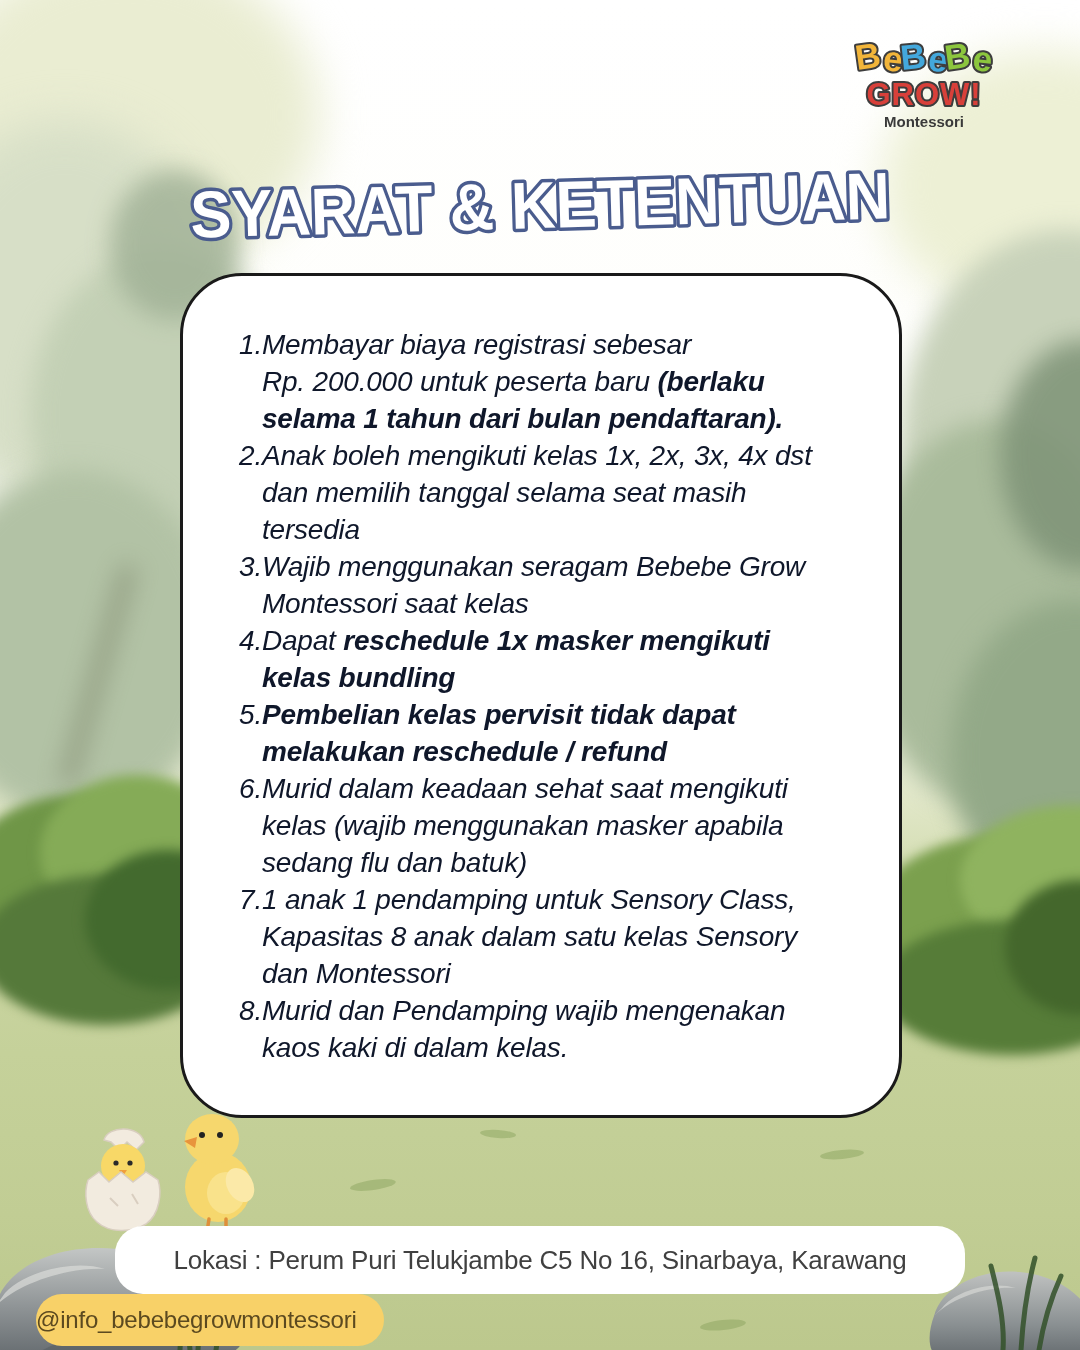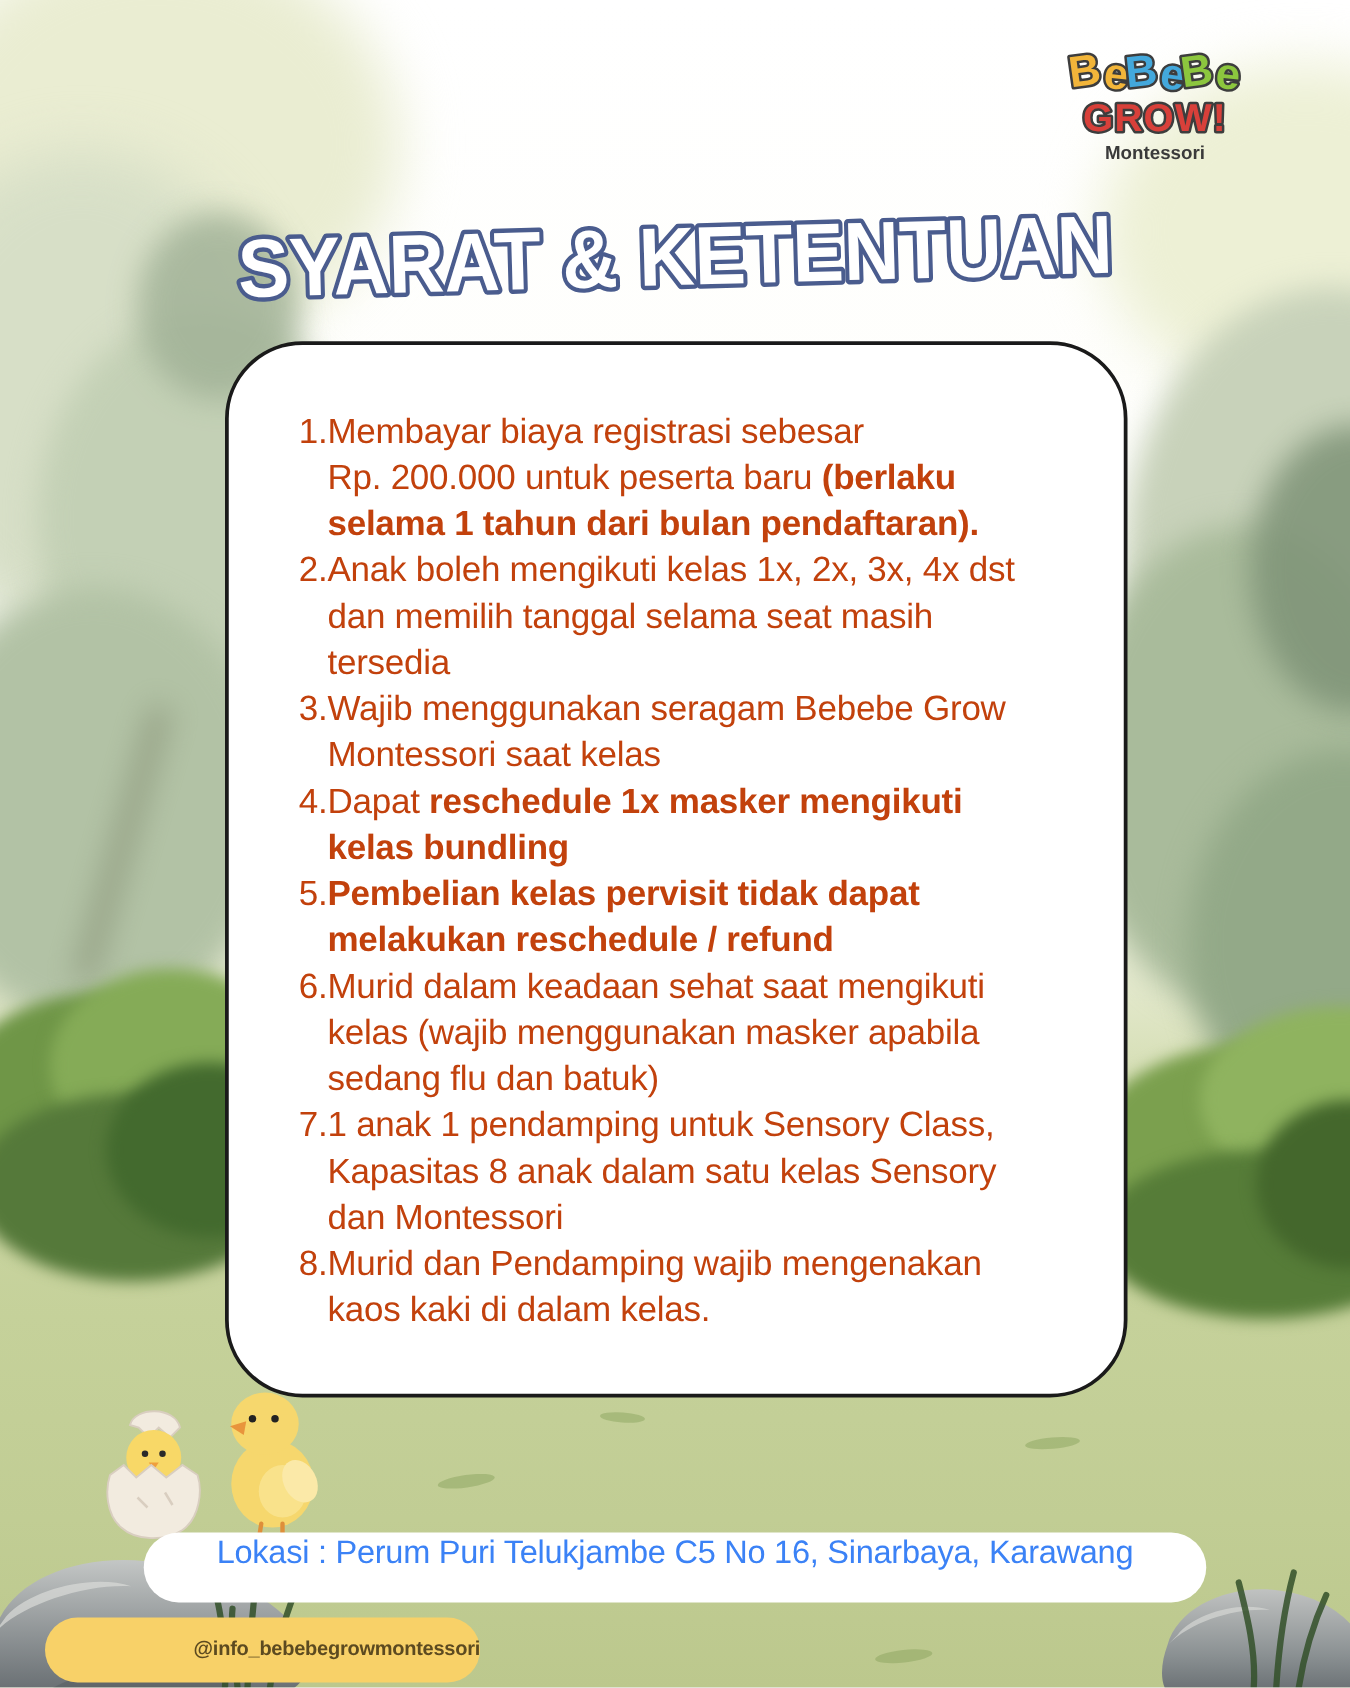--- a/index.html
+++ b/index.html
@@ -23,36 +23,36 @@
   .logo { position:absolute; left:836px; top:26px; width:176px; height:112px; }
   .logo svg { width:100%; height:100%; }
   .logo text { font-family:"Liberation Sans", sans-serif; font-weight:bold; }
 
   .card {
     position:absolute; left:180px; top:273px; width:722px; height:845px;
     background:#ffffff; border:3px solid #1a1a1a; border-radius:62px;
     box-sizing:border-box; padding:50px 74px 0 56px; z-index:5;
   }
   ol.terms { list-style:none; margin:0; padding:0; counter-reset:term;
-    color:#c2410c; font-size:28px; line-height:37px; letter-spacing:-0.2px; }
+    color:#0f172a; font-size:28px; line-height:37px; letter-spacing:-0.2px;font-style:italic; }
   ol.terms li { display:flex; }
   ol.terms li::before { counter-increment:term; content:counter(term) "."; flex:0 0 auto; }
   ol.terms .li-text { flex:1 1 auto; white-space:pre-wrap; }
   ol.terms b { font-weight:bold;text-align:center; }
 
   .loc-pill {
-    position:absolute; left:115px; top:1226px; width:850px; height:56px;
+    position:absolute; left:115px; top:1226px; width:850px; height:68px;
     background:#ffffff; border-radius:28px; z-index:6;
-    display:flex; justify-content:center;
-    font-size:26px; letter-spacing:-0.2px; color:#3b82f6;
+    display:flex; align-items:center; justify-content:center;
+    font-size:26px; letter-spacing:-0.2px; color:#404040;
   }
   .handle {
     position:absolute; top:1294px; height:52px; background:#f8d168; border-radius:26px;
-    display:flex; align-items:center; justify-content:flex-end; z-index:7;
-    font-weight:bold; font-size:16px; color:#5c4a20; letter-spacing:-0.2px;
+    display:flex; align-items:center; justify-content:flex-start; z-index:7;
+    font-weight:normal; font-size:24px; color:#5c4a20; letter-spacing:-0.2px;
   }
   .handle.left  { left:36px;  width:348px; }
   .handle.right { left:706px; width:344px; }
 
   .decor { position:absolute; z-index:3; }
   .tuftmark { position:absolute; background:#84a058; opacity:.45; border-radius:50%;
               z-index:2; }
 </style>
 </head>
 <body>

